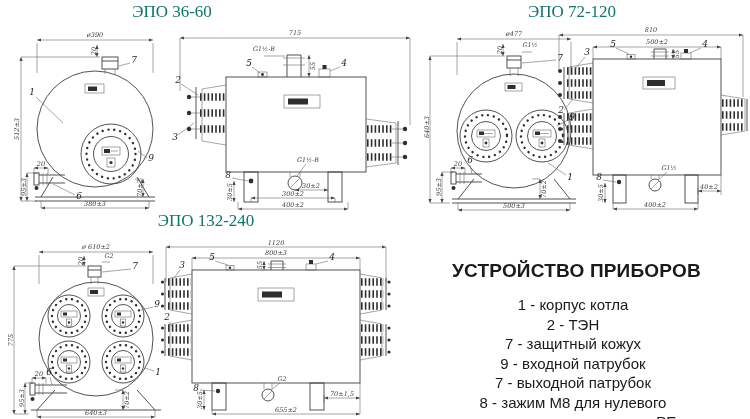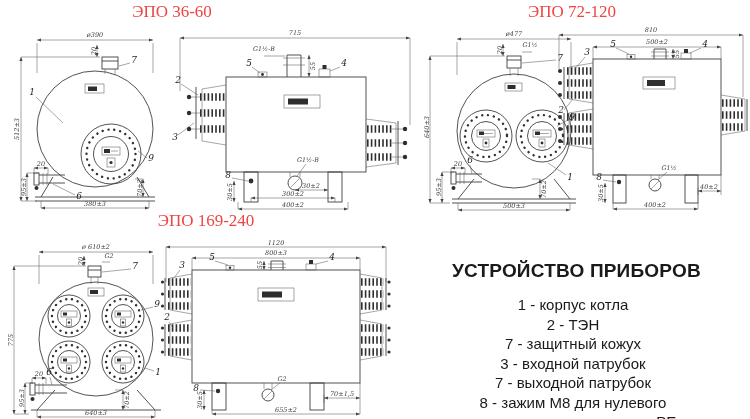--- a/index.html
+++ b/index.html
@@ -1,18 +1,18 @@
 <!DOCTYPE html>
 <html><head>
 <meta charset="utf-8">
 <style>
   html,body{margin:0;padding:0;}
   body{width:750px;height:419px;background:#ffffff;position:relative;overflow:hidden;
        font-family:"Liberation Sans",sans-serif;}
-  .title{position:absolute;font-family:"Liberation Serif",serif;font-size:17px;color:#ef4444;
+  .title{position:absolute;font-family:"Liberation Serif",serif;font-size:17px;color:#0f766e;
          text-align:center;width:160px;white-space:nowrap;}
   .d{position:absolute;}
   svg text{font-family:"DejaVu Serif",serif;}
   .dt{font-size:6.5px;fill:#3d3d3d;text-anchor:middle;font-style:italic;}
   .pl{font-size:9px;fill:#1e1e1e;text-anchor:middle;font-style:italic;}
   .thread{font-size:6.3px;fill:#3d3d3d;text-anchor:middle;font-style:italic;}
   .ln{stroke:#3f3f3f;stroke-width:0.9;fill:none;}
   .thin{stroke:#5d5d5d;stroke-width:0.55;fill:none;}
   .dim{stroke:#5d5d5d;stroke-width:0.55;fill:none;}
   .ten{stroke:#2e2e2e;stroke-width:7.5;stroke-dasharray:1.6 2.2;fill:none;}
@@ -22,21 +22,21 @@
   .legend{position:absolute;left:452px;top:244px;width:296px;color:#1a1a1a;}
   .legend h2{font-size:19px;font-weight:bold;margin:16px 0 13px 0;letter-spacing:.2px;}
   .legend .item{font-size:15px;line-height:19.5px;max-width:218px;
                 padding-left:24px;text-indent:-24px;text-align:center;}
 </style>
 </head>
 <body>
 
 <div class="title" style="left:92px;top:2px">ЭПО 36-60</div>
 <div class="title" style="left:492px;top:2px">ЭПО 72-120</div>
-<div class="title" style="left:126px;top:211px">ЭПО 169-240</div>
+<div class="title" style="left:126px;top:211px">ЭПО 132-240</div>
 
 <svg class="d" style="left:5px;top:27px" width="165" height="186" viewBox="0 0 165 186">
   <defs>
       <marker id="m1" viewBox="0 0 10 10" refX="10" refY="5" markerWidth="8" markerHeight="8" orient="auto-start-reverse">
         <path d="M0,1L10,5L0,9z" fill="#444"></path>
       </marker>
     </defs>
   <g>
     <line x1="32" y1="16" x2="32" y2="46" class="thin"></line>
       <line x1="148" y1="16" x2="148" y2="46" class="thin"></line>
@@ -670,17 +670,17 @@
     <line x1="44" y1="152" x2="44" y2="172" class="dim" marker-start="url(#m6)" marker-end="url(#m6)"></line>
     <text x="40" y="164" class="dt" transform="rotate(-90 40 162)">30±5</text>
   </g>
 </svg>
 
 <div class="legend">
   <h2>УСТРОЙСТВО ПРИБОРОВ</h2>
   <div class="item">1 - корпус котла</div>
   <div class="item">2 - ТЭН</div>
   <div class="item">7 - защитный кожух</div>
-  <div class="item">3 - входной патрубок</div>
+  <div class="item">9 - входной патрубок</div>
   <div class="item">7 - выходной патрубок</div>
   <div class="item">8 - зажим М8 для нулевого защитного проводника РЕ</div>
 
 </div>
 
 </body></html>

